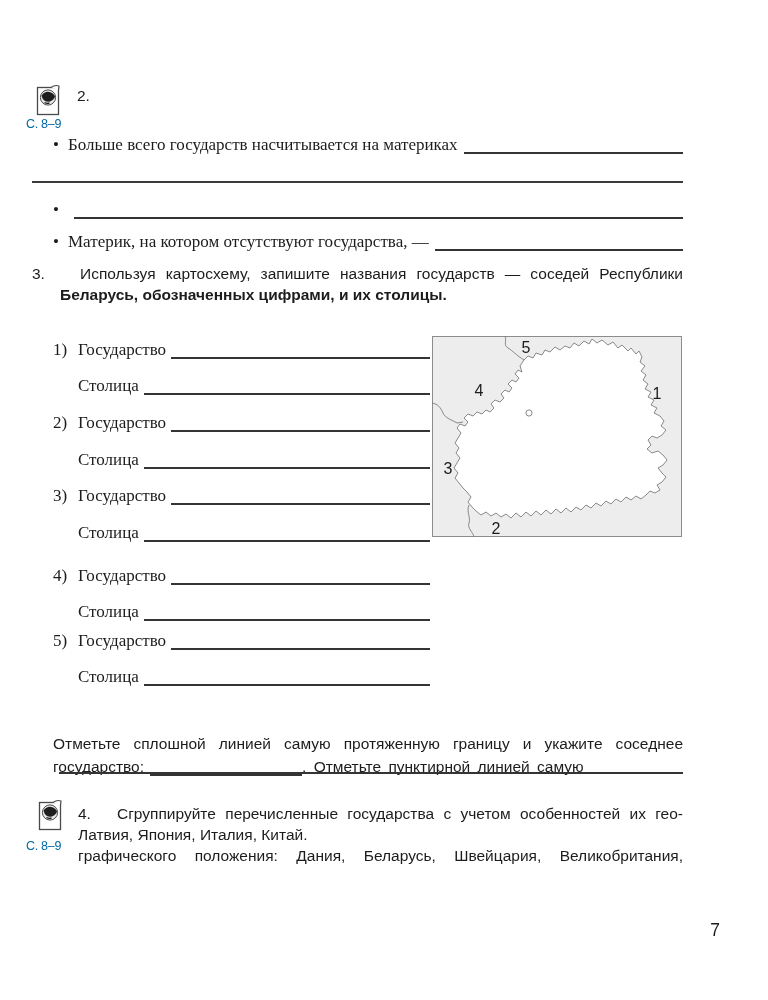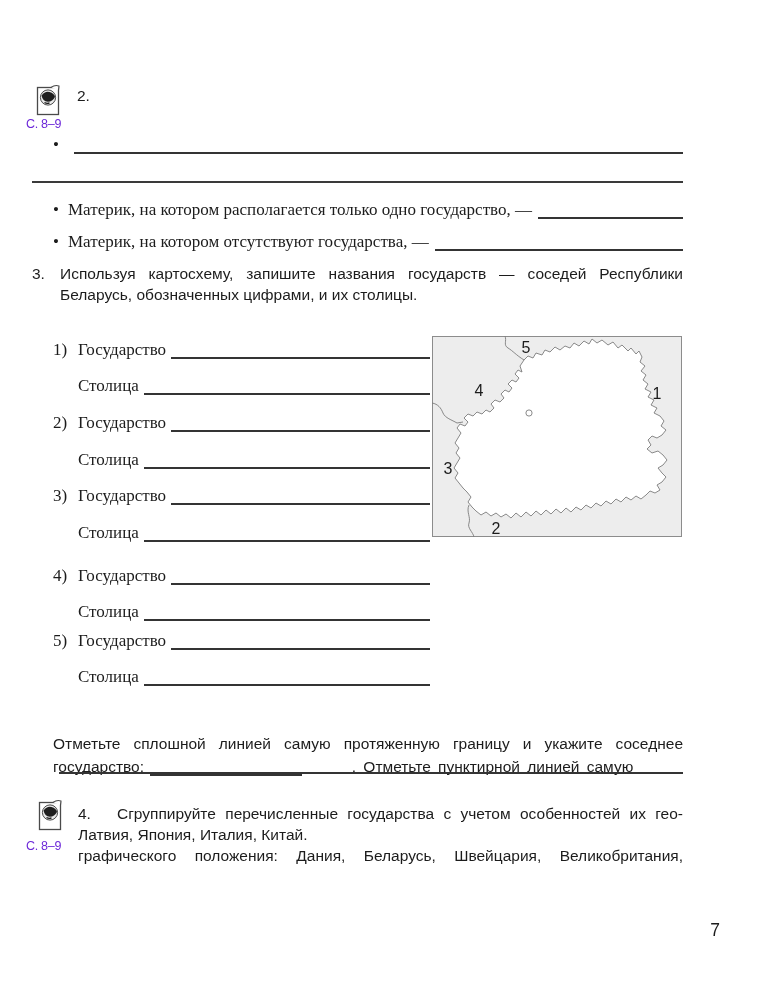--- a/index.html
+++ b/index.html
@@ -9,21 +9,21 @@
   }
   .abs{position:absolute;}
   .sans{font-family:"Liberation Sans",sans-serif;font-size:15.5px;line-height:21px;}
   .serif{font-family:"Liberation Serif",serif;font-size:17px;line-height:20px;}
   .just{text-align:justify;text-align-last:justify;}
   .row{display:flex;align-items:flex-end;}
   .row .lbl{white-space:pre;}
   .blank{flex:1 1 auto;border-bottom:2px solid #343434;margin-bottom:1px;min-width:20px;}
   .blank-fixed{display:inline-block;border-bottom:2px solid #343434;margin-bottom:1px;}
   .hr-line{border-top:2.5px solid #3a3a3a;height:0;}
-  .ref-label{font-size:12.5px;letter-spacing:-0.3px;color:#6d28d9;}
+  .ref-label{font-size:12.5px;letter-spacing:-0.3px;color:#0369a1;}
   .atlas-icon{display:block;}
   .num-col{flex:0 0 auto;}
   svg text{font-family:"Liberation Sans",sans-serif;font-size:16px;fill:#1c1c1c;}
 </style>
 </head>
 <body>
 
 <div class="abs" style="left:36px;top:84px;width:26px;height:33px;">
   <svg class="atlas-icon" width="26" height="33" viewBox="0 0 26 33">
     <rect x="1.5" y="3.5" width="21" height="27" fill="#ffffff" stroke="#4a4a4a" stroke-width="1.3"></rect>
@@ -34,43 +34,43 @@
   </svg>
 </div>
 <div class="abs ref-label" style="left:26px;top:117px;width:48px;">С. 8–9</div>
 
 <div class="abs" style="left:77px;top:85px;width:606px;display:flex;">
   <span class="sans num-col" style="width:26px;">2.</span>
 </div>
 
 <div class="abs row" style="left:53px;top:135px;width:630px;">
   <span class="serif lbl" style="width:15px;">•</span>
+  <span class="serif lbl">Больше всего государств насчитывается на материках</span>
   <span class="blank" style="margin-left:6px;"></span>
 </div>
 
 <div class="abs hr-line" style="left:32px;top:181px;width:651px;"></div>
 
 <div class="abs row" style="left:53px;top:200px;width:630px;">
   <span class="serif lbl" style="width:15px;">•</span>
-  <span class="serif lbl">Материк, на котором располагается только одно государство, —</span>
   <span class="blank" style="margin-left:6px;"></span>
 </div>
 
 <div class="abs row" style="left:53px;top:232px;width:630px;">
   <span class="serif lbl" style="width:15px;">•</span>
   <span class="serif lbl">Материк, на котором отсутствуют государства, —</span>
   <span class="blank" style="margin-left:6px;"></span>
 </div>
 
 <div class="abs" style="left:32px;top:263px;width:651px;">
   <div style="display:flex;">
     <span class="sans num-col" style="width:28px;">3.</span>
-    <span class="sans just" style="flex:1;">Используя картосхему, запишите названия государств — соседей Республики</span>
+    <span class="sans just" style="flex:1;margin-left:20px;">Используя картосхему, запишите названия государств — соседей Республики</span>
   </div>
-  <div class="sans" style="padding-left:28px;">Беларусь, обозначенных цифрами, и их столицы.</div>
+  <div class="sans" style="padding-left:28px;font-weight:bold;">Беларусь, обозначенных цифрами, и их столицы.</div>
 </div>
 
 <div class="abs" style="left:432px;top:336px;width:250px;height:201px;">
   <svg width="250" height="201" viewBox="0 0 250 201">
     <rect x="0.5" y="0.5" width="249" height="200" fill="#ededed" stroke="#8c8c8c" stroke-width="1"></rect>
     <path fill="#ffffff" stroke="#7d7d7d" stroke-width="0.9" d="M92,24 L96,20 101,22 104,17 110,19 113,14 118,16 123,11 128,14 133,10 138,12 142,7 147,10 152,5 157,8 160,3 165,7 170,4 176,9 181,6 186,12 190,9 196,15 199,12 204,18 207,15 210,21 208,26 213,30 209,35 214,39 211,44 216,48 213,53 219,56 216,61 222,64 219,69 225,72 222,77 228,80 232,85 229,90 234,94 230,99 225,102 220,100 216,104 219,109 215,113 220,117 226,115 231,119 235,124 231,129 226,132 230,137 234,141 230,146 225,149 228,154 223,157 218,155 214,159 209,163 204,160 199,164 194,161 189,166 184,163 179,168 174,165 169,170 164,167 159,172 154,169 149,174 144,171 139,176 134,172 129,177 124,173 119,178 114,174 109,179 104,175 99,180 94,176 89,181 84,177 79,182 74,178 69,181 64,177 59,180 54,176 49,179 44,175 40,171 36,166 39,161 35,156 31,152 27,147 23,142 26,137 22,132 25,127 28,122 24,117 27,112 23,107 26,102 29,97 25,92 28,88 33,90 36,86 32,82 36,78 41,80 45,76 50,78 54,74 58,76 62,72 59,68 63,64 68,66 72,62 69,58 73,54 77,56 80,52 76,48 80,44 84,46 87,42 83,38 86,34 90,36 88,30 Z"></path>
     <circle cx="97" cy="77" r="3.1" fill="#ffffff" stroke="#7d7d7d" stroke-width="0.9"></circle>
     <path fill="none" stroke="#7d7d7d" stroke-width="0.9" d="M73,0 C75,5 71,9 76,12 C81,15 84,19 92,24"></path>
     <path fill="none" stroke="#7d7d7d" stroke-width="0.9" d="M0,67 C6,68 9,72 11,77 C13,82 20,84 25,87 L31,86"></path>
     <path fill="none" stroke="#7d7d7d" stroke-width="0.9" d="M37,169 C34,176 39,181 37,187 C35,192 41,196 42,201"></path>
@@ -130,21 +130,21 @@
 <div class="abs row" style="left:78px;top:667px;width:352px;">
   <span class="serif lbl">Столица</span>
   <span class="blank" style="margin-left:5px;"></span>
 </div>
 
 <div class="abs sans just" style="left:53px;top:698px;width:630px;margin-top:35px;">Отметьте сплошной линией самую протяженную границу и укажите соседнее</div>
 
 <div class="abs row" style="left:53px;top:756px;width:630px;">
   <span class="sans lbl">государство:</span>
   <span class="blank-fixed" style="width:152px;margin-left:6px;"></span>
-  <span class="sans" style="flex:1;word-spacing:3px;text-align:center;">. Отметьте пунктирной линией самую</span>
+  <span class="sans" style="flex:1;word-spacing:3px;">. Отметьте пунктирной линией самую</span>
 </div>
 
 <div class="abs row" style="left:53px;top:772px;width:630px;">
   <span class="blank" style="margin-left:6px;"></span>
 </div>
 
 <div class="abs" style="left:38px;top:799px;width:26px;height:33px;">
   <svg class="atlas-icon" width="26" height="33" viewBox="0 0 26 33">
     <rect x="1.5" y="3.5" width="21" height="27" fill="#ffffff" stroke="#4a4a4a" stroke-width="1.3"></rect>
     <path d="M15,3.5 Q19,0.5 23,2 L22.5,6" fill="#ffffff" stroke="#4a4a4a" stroke-width="1.1"></path>

